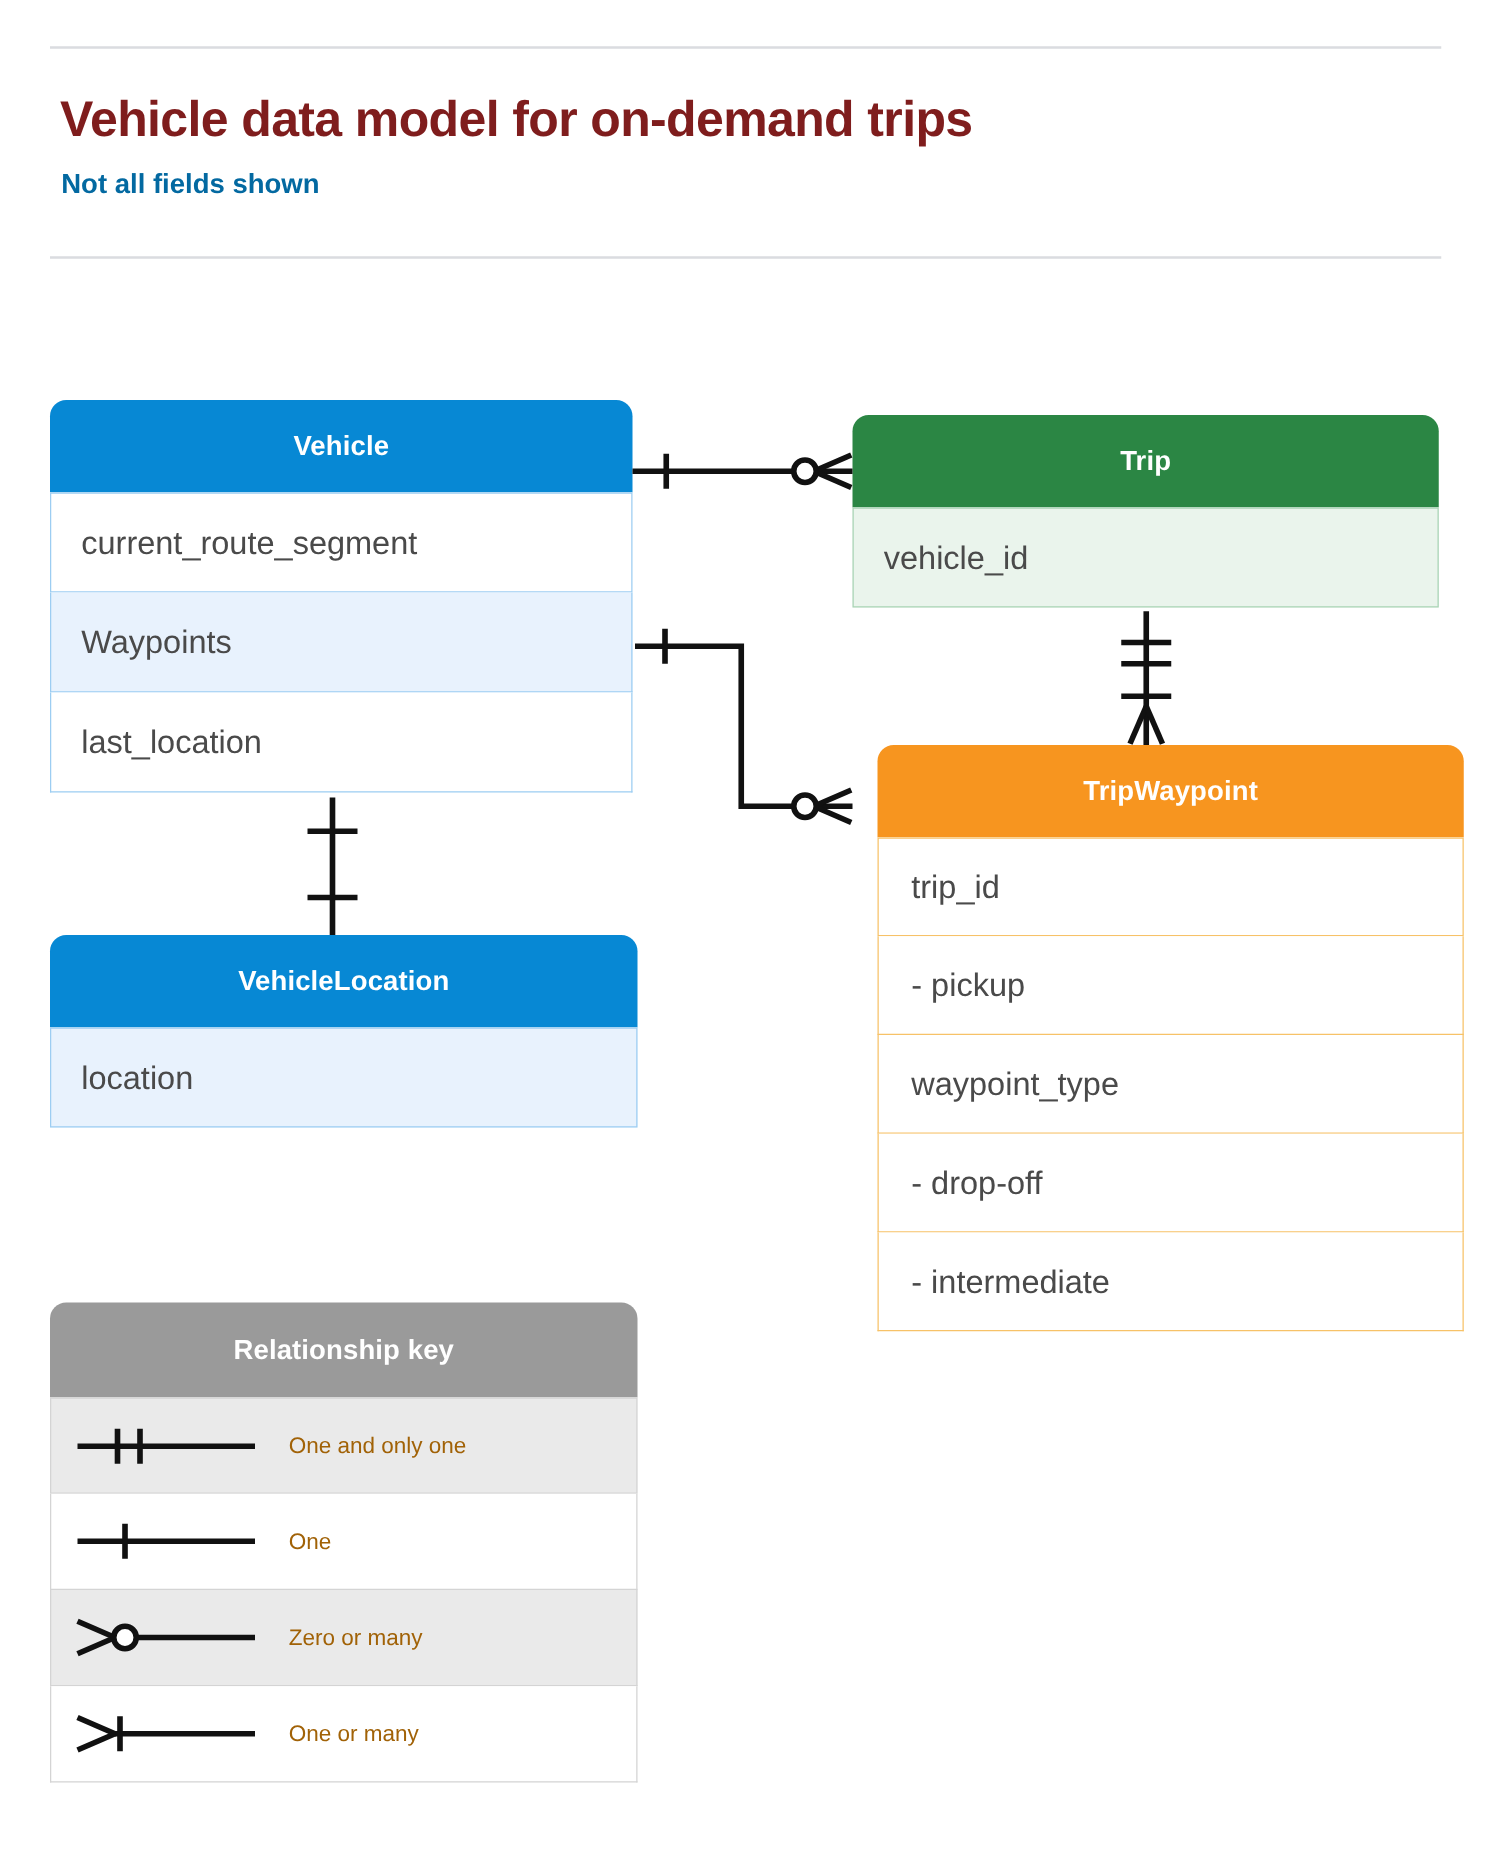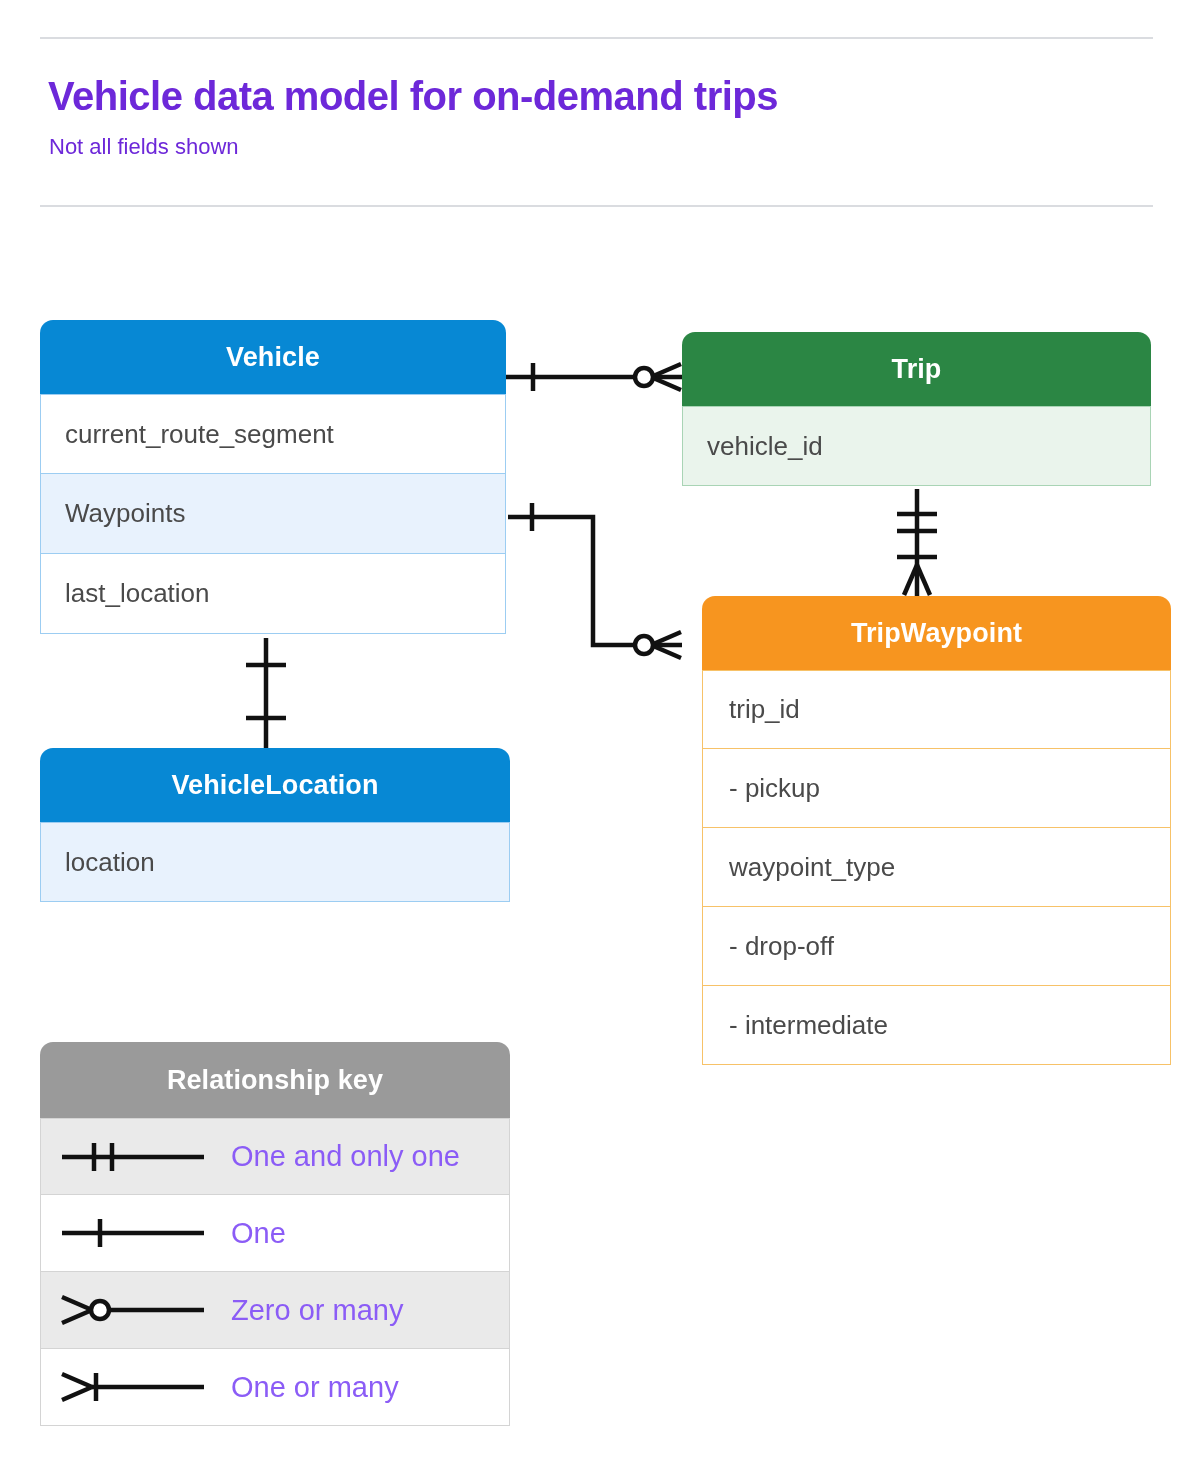--- a/index.html
+++ b/index.html
@@ -25,44 +25,44 @@
   }
   .rule-top { top: 37px; }
   .rule-bottom { top: 205px; }
 
   .page-title {
     position: absolute;
     left: 48px;
     top: 74px;
     font-size: 40px;
     font-weight: 700;
-    color: #6d28d9;
+    color: #7f1d1d;
     letter-spacing: -0.5px;
     white-space: nowrap;
   }
   .page-subtitle {
     position: absolute;
     left: 49px;
     top: 134px;
     font-size: 22px;
-    font-weight: 400;
-    color: #6d28d9;
+    font-weight: 700;
+    color: #0369a1;
     white-space: nowrap;
   }
 
   
   .entity {
     position: absolute;
     box-sizing: border-box;
   }
   .entity-header {
     box-sizing: border-box;
     border-radius: 13px 13px 0 0;
     color: #ffffff;
-    font-size: 27px;
+    font-size: 22px;
     font-weight: 700;
     display: flex;
     align-items: center;
     justify-content: center;
     letter-spacing: 0.1px;
   }
   .entity-rows {
     box-sizing: border-box;
   }
   .entity-row {
@@ -137,22 +137,22 @@
   #legend .entity-row    { height: 77px; }
 
   .legend-symbol {
     width: 190px;
     flex: 0 0 190px;
     display: flex;
     align-items: center;
     justify-content: center;
   }
   .legend-label {
-    font-size: 29px;
-    color: #8b5cf6;
+    font-size: 18px;
+    color: #a16207;
   }
 
   
   #connectors {
     position: absolute;
     left: 0;
     top: 0;
     width: 1190px;
     height: 1480px;
     pointer-events: none;

